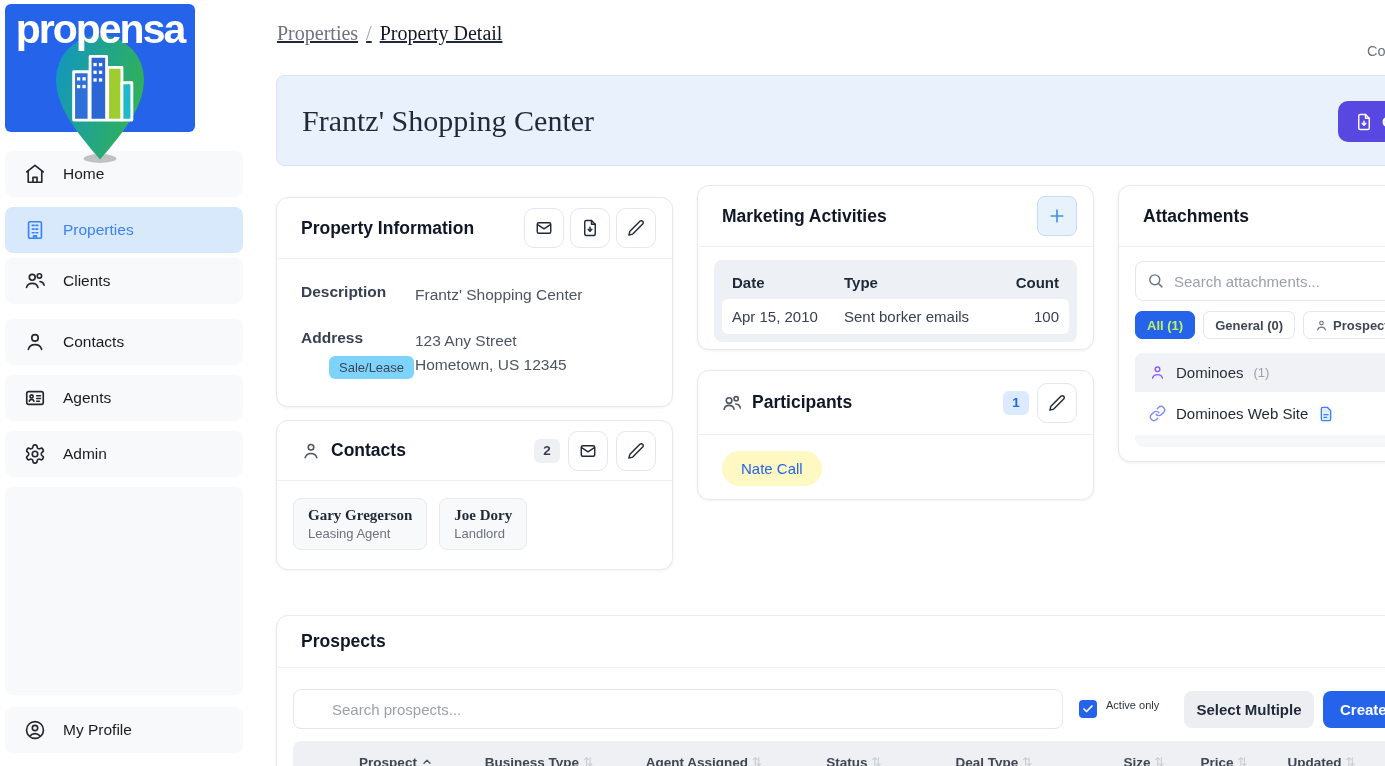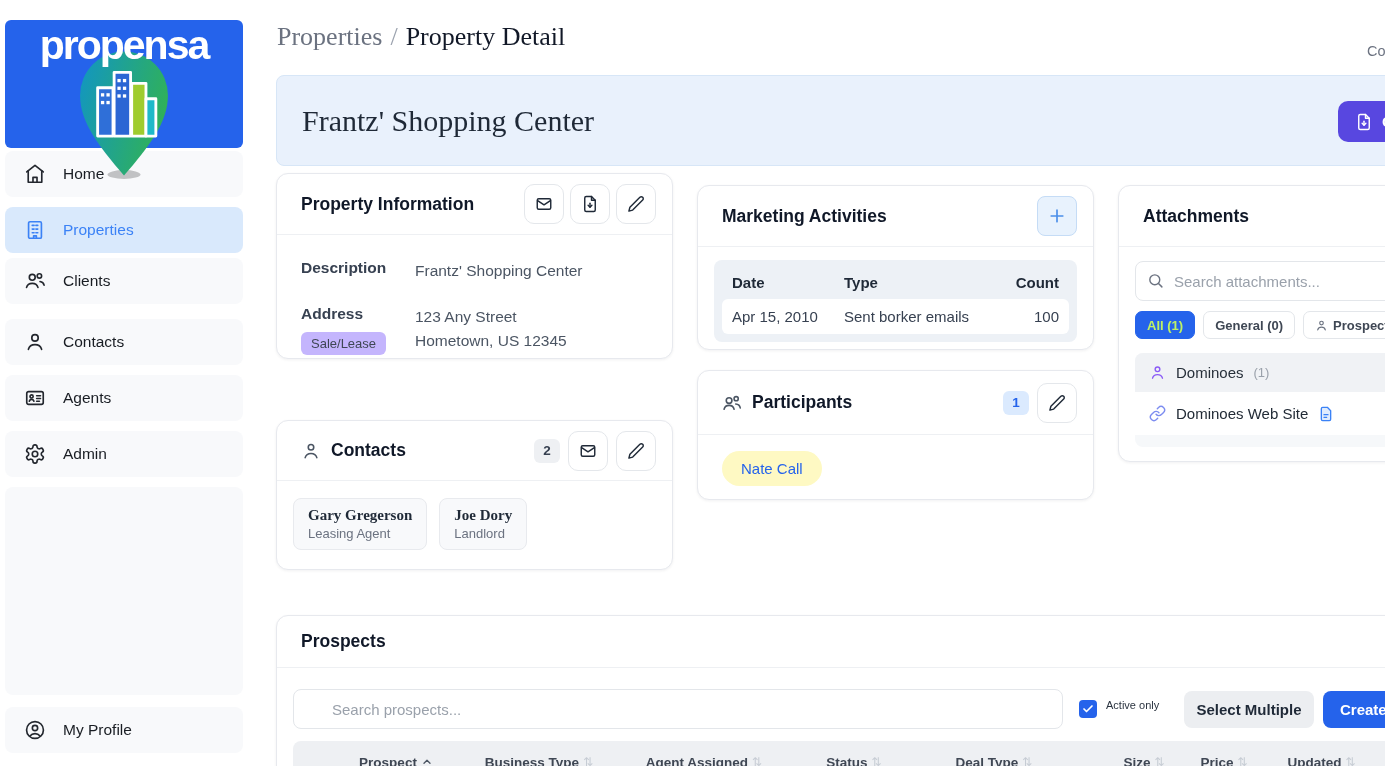--- a/index.html
+++ b/index.html
@@ -4,39 +4,39 @@
 <style>
   * { margin:0; padding:0; box-sizing:border-box; }
   html,body { background:#fff; }
   .viewport {
     position:relative; width:1385px; height:766px; overflow:hidden;
     background:#ffffff; font-family:"Liberation Sans", sans-serif; color:#1f2937;
   }
   svg { display:block; }
 
   
-  .logo-tile { position:absolute; left:5px; top:20px; width:238px; height:128px;
+  .logo-tile { position:absolute; left:5px; top:4px; width:190px; height:128px;
     background:#2563eb; border-radius:6px; }
   .logo-text { position:absolute; left:0; right:0; top:2px; text-align:center;
     color:#fff; font-weight:800; font-size:41px; letter-spacing:-2px; z-index:3; }
   .logo-pin { position:absolute; left:50%; top:26px; transform:translateX(-50%);
     width:118px; height:134px; z-index:2; }
   .nav-item { position:absolute; left:5px; width:238px; height:46px;
     background:#f8f9fb; border-radius:8px; display:flex; align-items:center;
     padding-left:19px; gap:17px; font-size:15.5px; font-weight:500; color:#191d23;
     cursor:pointer; }
   .nav-item .nicon { width:22px; height:22px; color:#23272e; flex:0 0 auto; }
   .nav-item.active { background:#d9e9fc; color:#3b82f6; }
   .nav-item.active .nicon { color:#3b82f6; }
   .nav-spacer { position:absolute; left:5px; top:487px; width:238px; height:208px;
     background:#f8f9fb; border-radius:8px; }
 
   
   .breadcrumb { position:absolute; left:277px; top:22px;
-    font-family:"Liberation Serif", serif; font-size:26px; }
+    font-family:"Liberation Serif", serif; font-size:20px;text-decoration:underline; }
   .breadcrumb .bc-parent { color:#6b7280; cursor:pointer; }
   .breadcrumb .bc-sep { color:#9ca3af; padding:0 8px; }
   .breadcrumb .bc-current { color:#111827; }
   .conn-status { position:absolute; left:1367px; top:43px; font-size:14.5px;
     color:#6b7280; white-space:nowrap; }
   .title-band { position:absolute; left:276px; top:75px; width:1130px; height:91px;
     background:#e9f1fc; border:1px solid #d7e6f7; border-radius:8px; }
   .page-title { position:absolute; left:25px; top:0; height:100%; display:flex;
     align-items:center; font-family:"Liberation Serif", serif; font-size:30px;
     color:#1f2937; }
@@ -57,28 +57,28 @@
     border-radius:10px; display:flex; align-items:center; justify-content:center;
     color:#1f2937; cursor:pointer; flex:0 0 auto; }
   .icon-btn svg { width:18px; height:18px; }
   .ml-auto { margin-left:auto; }
   .count-badge { min-width:26px; height:24px; padding:0 7px; background:#eef0f3;
     color:#374151; border-radius:6px; font-size:13.5px; font-weight:600;
     display:flex; align-items:center; justify-content:center; }
   .count-badge.blue { background:#dbeafe; color:#2563eb; }
 
   
-  .card-pi { left:276px; top:173px; width:397px; height:186px; }
+  .card-pi { left:276px; top:197px; width:397px; height:210px; }
   .card-pi .card-header { height:61px; }
   .pi-body { padding:24px 24px 0 24px; }
   .pi-row { display:flex; margin-bottom:22px; }
   .pi-label { width:114px; font-size:15.5px; font-weight:700; color:#374151; flex:0 0 auto; }
   .pi-value { font-size:15.5px; color:#4b5563; line-height:1.55; }
-  .type-badge { display:inline-block; margin-top:9px; background:#c4b5fd;
-    color:#3f4754; font-size:13px; font-weight:500; padding:4px 10px; border-radius:6px; }
+  .type-badge { display:inline-block; margin-top:9px; background:#7dd3fc;
+    color:#3f4754; font-size:13px; font-weight:500; padding:4px 10px; border-radius:6px;margin-left:28px; }
 
   
   .card-contacts { left:276px; top:420px; width:397px; height:150px; }
   .card-contacts .card-header { height:60px; }
   .chips-row { display:flex; gap:12px; padding:17px 24px 0 16px; }
   .contact-chip { background:#f8f9fb; border:1px solid #e8eaee; border-radius:8px;
     padding:8px 14px; cursor:pointer; }
   .contact-chip .cname { font-size:15px; font-weight:600; color:#1f2937;font-family:Liberation Serif, serif; }
   .contact-chip .crole { font-size:13px; color:#6b7280; margin-top:2px; }
 

